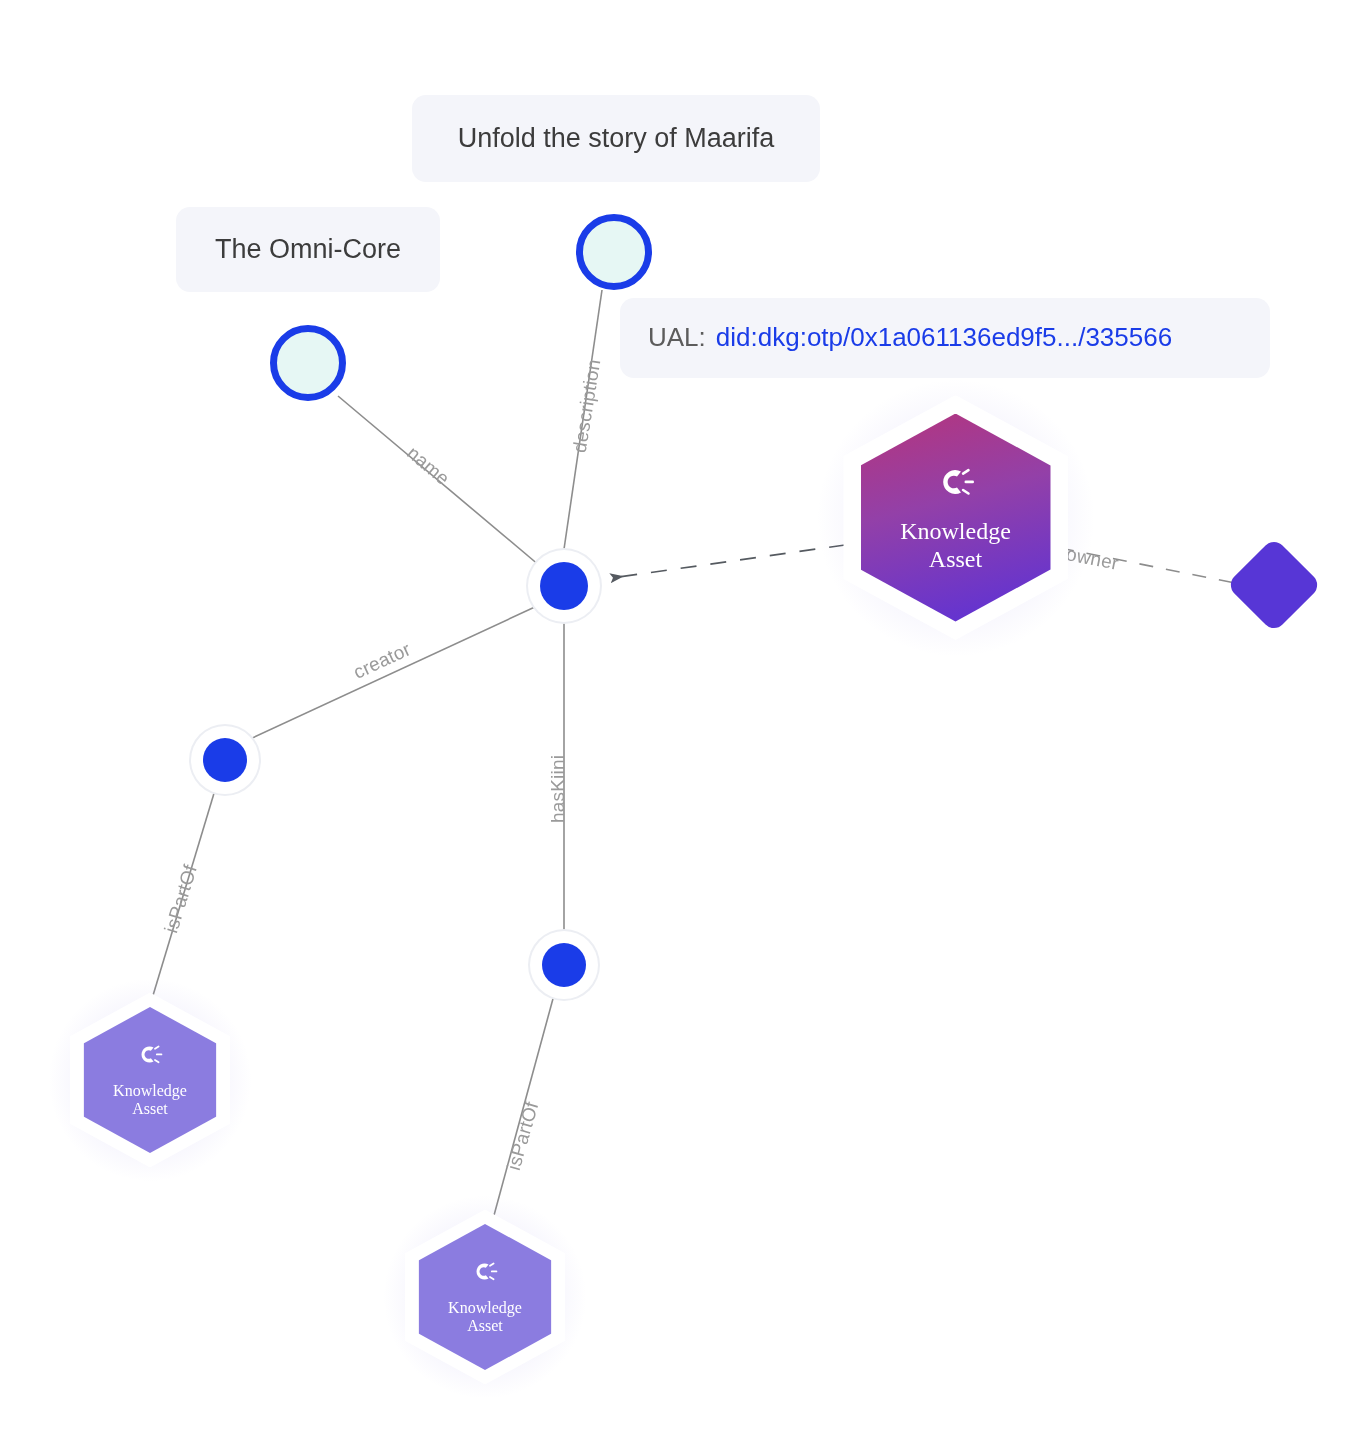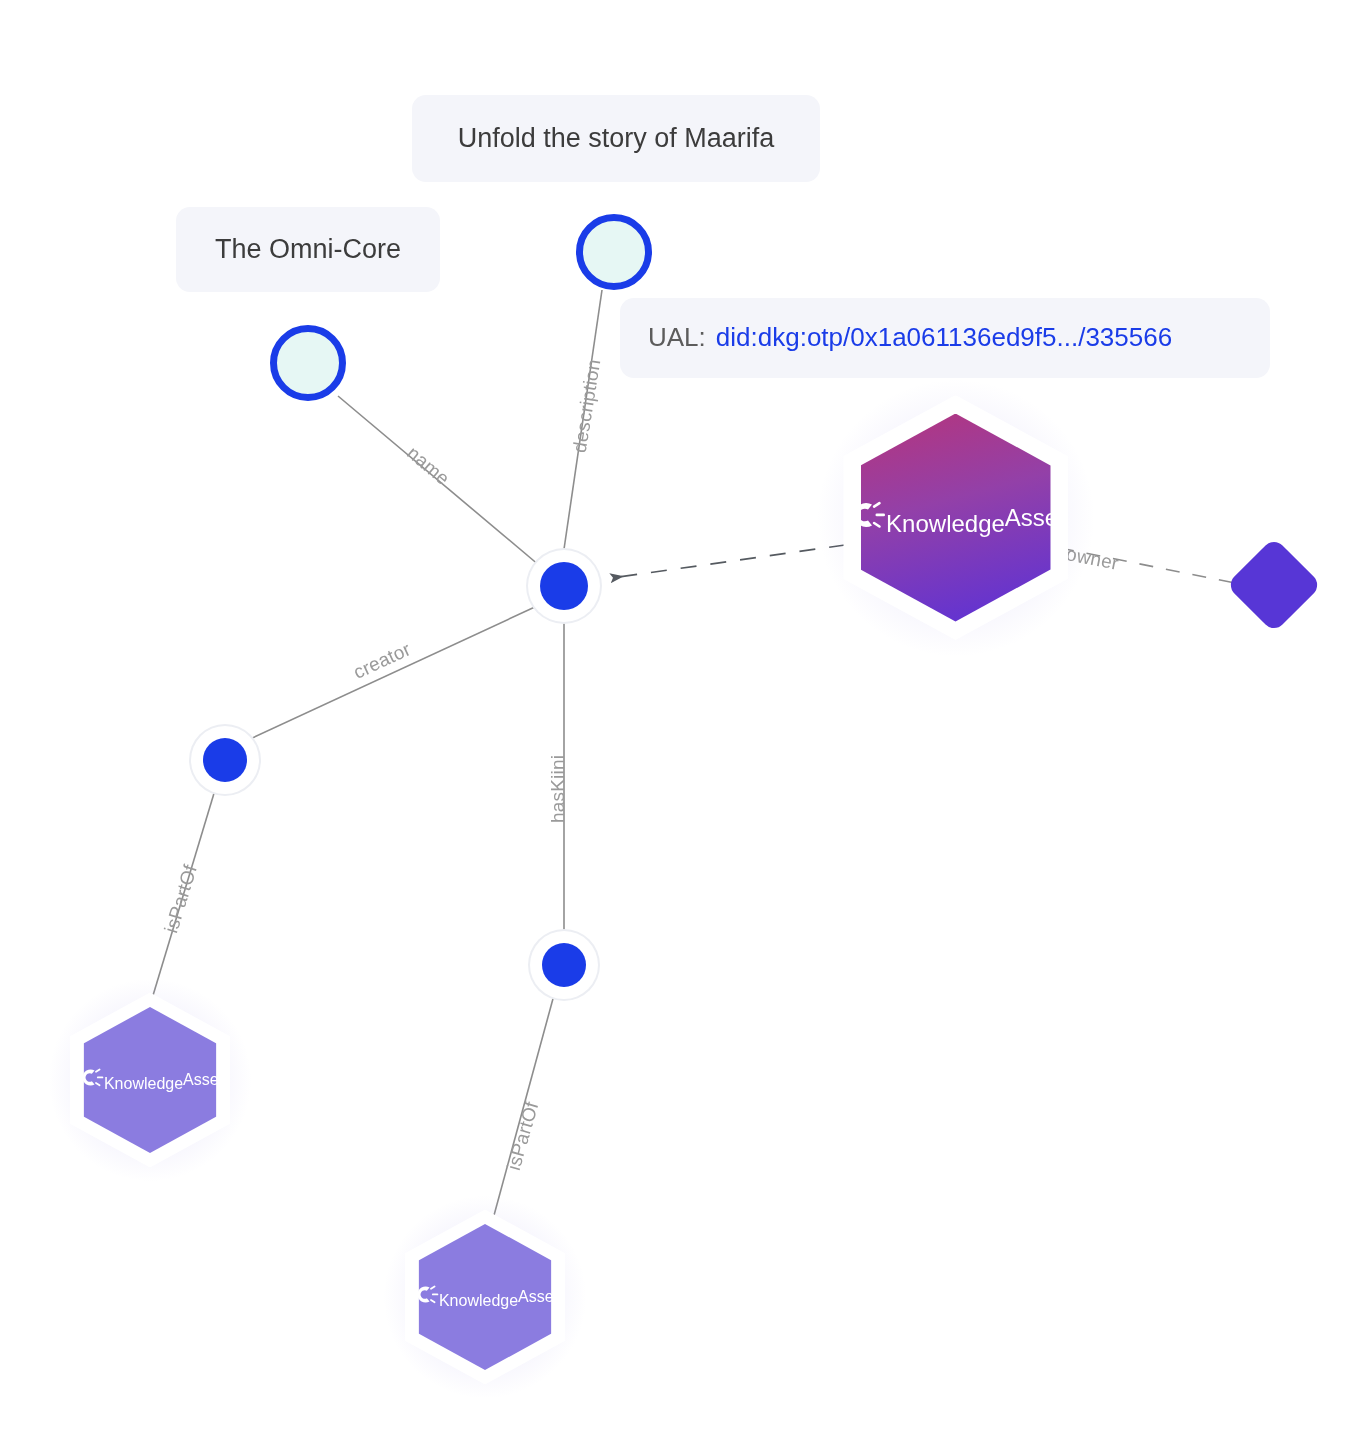--- a/index.html
+++ b/index.html
@@ -96,26 +96,27 @@
   .hex-outer, .hex-inner {
     position: absolute;
     left: 50%; top: 50%;
     transform: translate(-50%, -50%);
     clip-path: polygon(50% 0%, 100% 25%, 100% 75%, 50% 100%, 0% 75%, 0% 25%);
   }
   .hex-outer { background: #ffffff; }
   .ka-content {
     position: relative;
     display: flex;
-    flex-direction: row;
+    flex-direction: column;
     align-items: center;
     justify-content: center;
     color: #ffffff;
     text-align: center;
     line-height: 1.15;
+    font-family: Liberation Serif, serif;
   }
   .ka-icon { display: block; }
 
   
   .edge-label {
     position: absolute;
     color: #9a9a9a;
     font-size: 19px;
     white-space: nowrap;
     transform-origin: 50% 50%;

